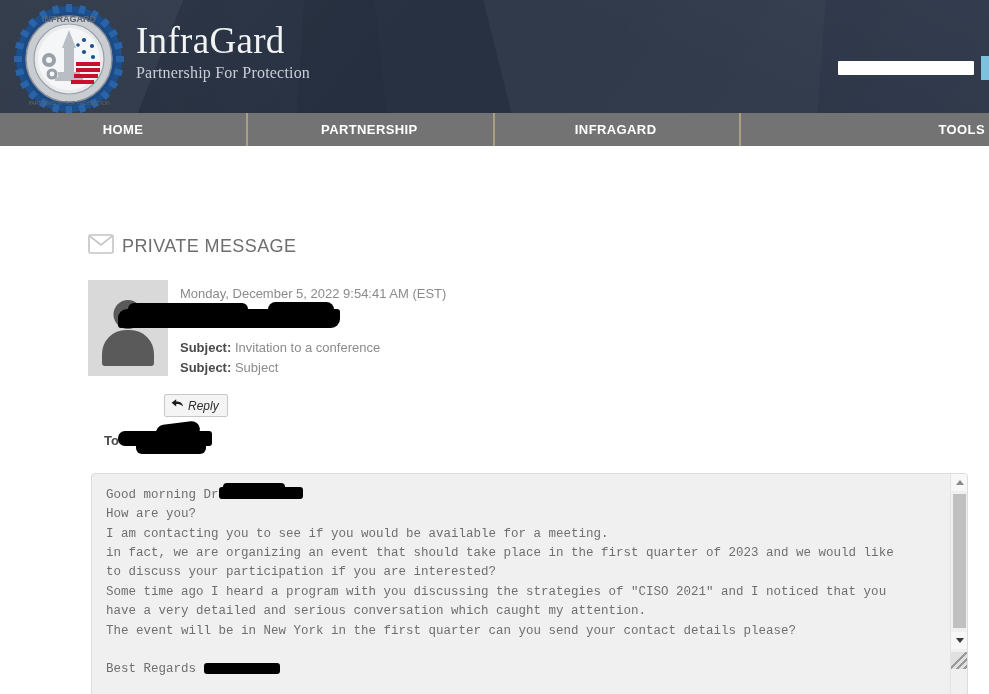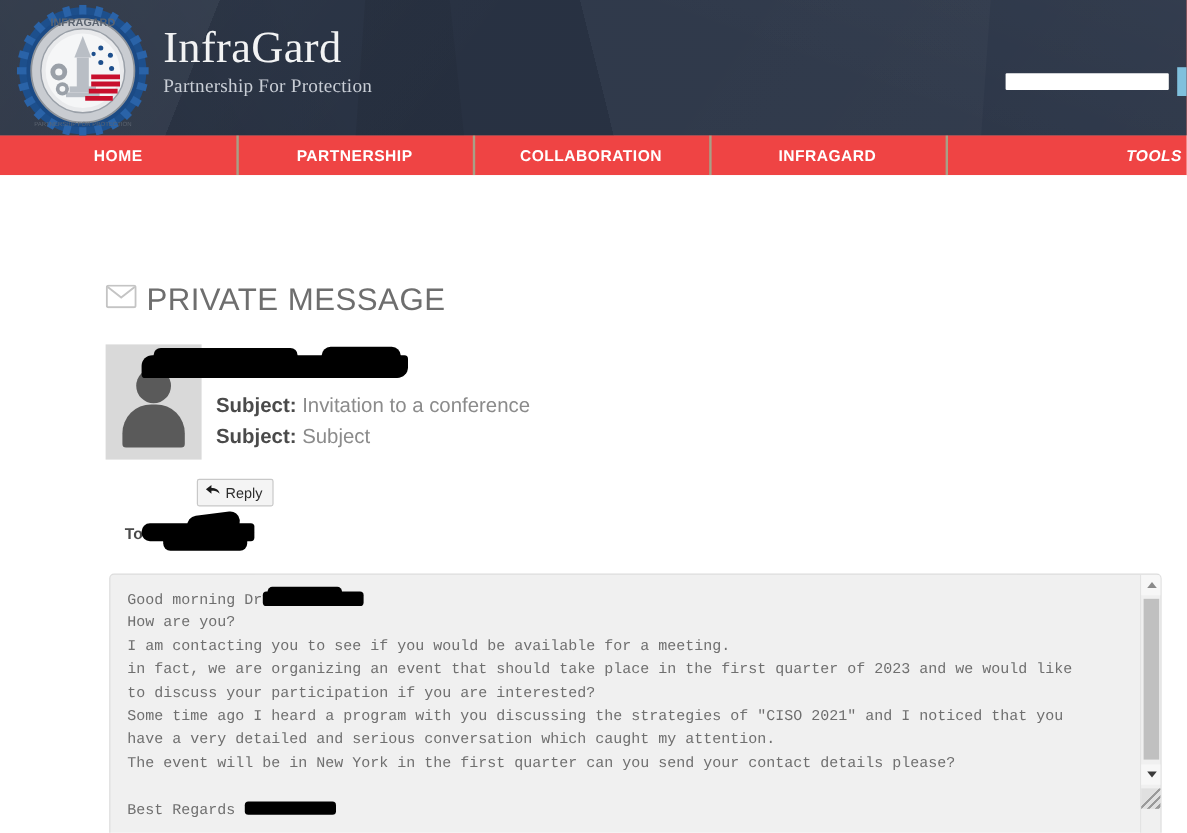--- a/index.html
+++ b/index.html
@@ -93,21 +93,21 @@
     width: 8px; height: 24px;
     background: #7fc0dd;
     margin-left: 7px;
   }
 
   
   #main-nav {
     display: flex;
     width: 989px;
     height: 33px;
-    background: #ef4444;
+    background: #737373;
   }
   .nav-item {
     flex: 1 1 0;
     position: relative;
     display: flex;
     align-items: center;
     justify-content: center;
     color: #ffffff;
     font-size: 13px;
     font-weight: bold;
@@ -115,21 +115,21 @@
     cursor: pointer;
     user-select: none;
   }
   .nav-item + .nav-item::before {
     content: "";
     position: absolute;
     left: 0; top: 0; bottom: 0;
     width: 2px;
     background: #a99f86;
   }
-  .nav-item.nav-clipped { justify-content: flex-end; padding-right: 4px; font-style: italic; }
+  .nav-item.nav-clipped { justify-content: flex-end; padding-right: 4px; }
 
   
   #page-body {
     position: relative;
     width: 989px;
     height: 543px;
     background: #ffffff;
   }
 
   #message-panel {
@@ -140,21 +140,21 @@
 
   
   #message-heading {
     display: flex;
     align-items: center;
     gap: 8px;
     margin-bottom: 22px;
   }
   #envelope-icon { display: block; }
   #message-heading-text {
-    font-size: 26px;
+    font-size: 18px;
     color: #6e6e6e;
     letter-spacing: 0.4px;
   }
 
   
   #message-meta-row { display: flex; align-items: flex-start; }
   #avatar {
     position: relative;
     width: 80px; height: 96px;
     background: #d9d9d9;
@@ -217,46 +217,47 @@
   #sender-redaction::after {
     content: "";
     position: absolute;
     left: 150px; top: -7px;
     width: 66px; height: 15px;
     background: #000000;
     border-radius: 8px;
   }
 
   .meta-field {
-    font-size: 17px;
+    font-size: 13px;
     color: #8b8b8b;
     line-height: 1.55;
   }
   .meta-field .meta-label {
     font-weight: bold;
     color: #4a4a4a;
   }
   #subject-field { margin-top: 6px; }
 
   
   #reply-row {
     margin-top: 16px;
     margin-left: 76px;
   }
   #reply-button {
     display: inline-flex;
-    align-items: center;
+    align-items: flex-end;
     gap: 4px;
     background: #f4f4f4;
     border: 1px solid #c8c8c8;
     border-radius: 2px;
     padding: 3px 8px 3px 6px;
     font-size: 12px;
     color: #2d2d2d;
     cursor: pointer;
+    font-style: italic;
   }
   #reply-arrow-icon { display: block; }
 
   
   #to-row {
     position: relative;
     margin-top: 14px;
     margin-left: 16px;
     height: 24px;
   }
@@ -480,23 +481,20 @@
 </div>
 
 <nav id="main-nav">
   <div class="nav-item">
     <span>HOME</span>
   </div>
   <div class="nav-item">
     <span>PARTNERSHIP</span>
   </div>
   <div class="nav-item">
-    <span>COLLABORATION</span>
-  </div>
-  <div class="nav-item">
     <span>INFRAGARD</span>
   </div>
   <div class="nav-item nav-clipped">
     <span>TOOLS</span>
   </div>
 </nav>
 
 <div id="page-body">
   <div id="message-panel">
 
@@ -510,20 +508,21 @@
       <span id="message-heading-text">PRIVATE MESSAGE</span>
     </div>
 
     <div id="message-meta-row">
       <div id="avatar">
         <div id="avatar-head"></div>
         <div id="avatar-body"></div>
       </div>
 
       <div id="message-meta-text">
+        <div id="message-timestamp">Monday, December 5, 2022 9:54:41 AM (EST)</div>
 
         <div id="sender-line">
           <span id="sender-name"></span>
           <span id="sender-redaction"></span>
         </div>
 
         <div class="meta-field" id="subject-field">
           <span class="meta-label">Subject:</span>
           <span>Invitation to a conference</span>
         </div>

